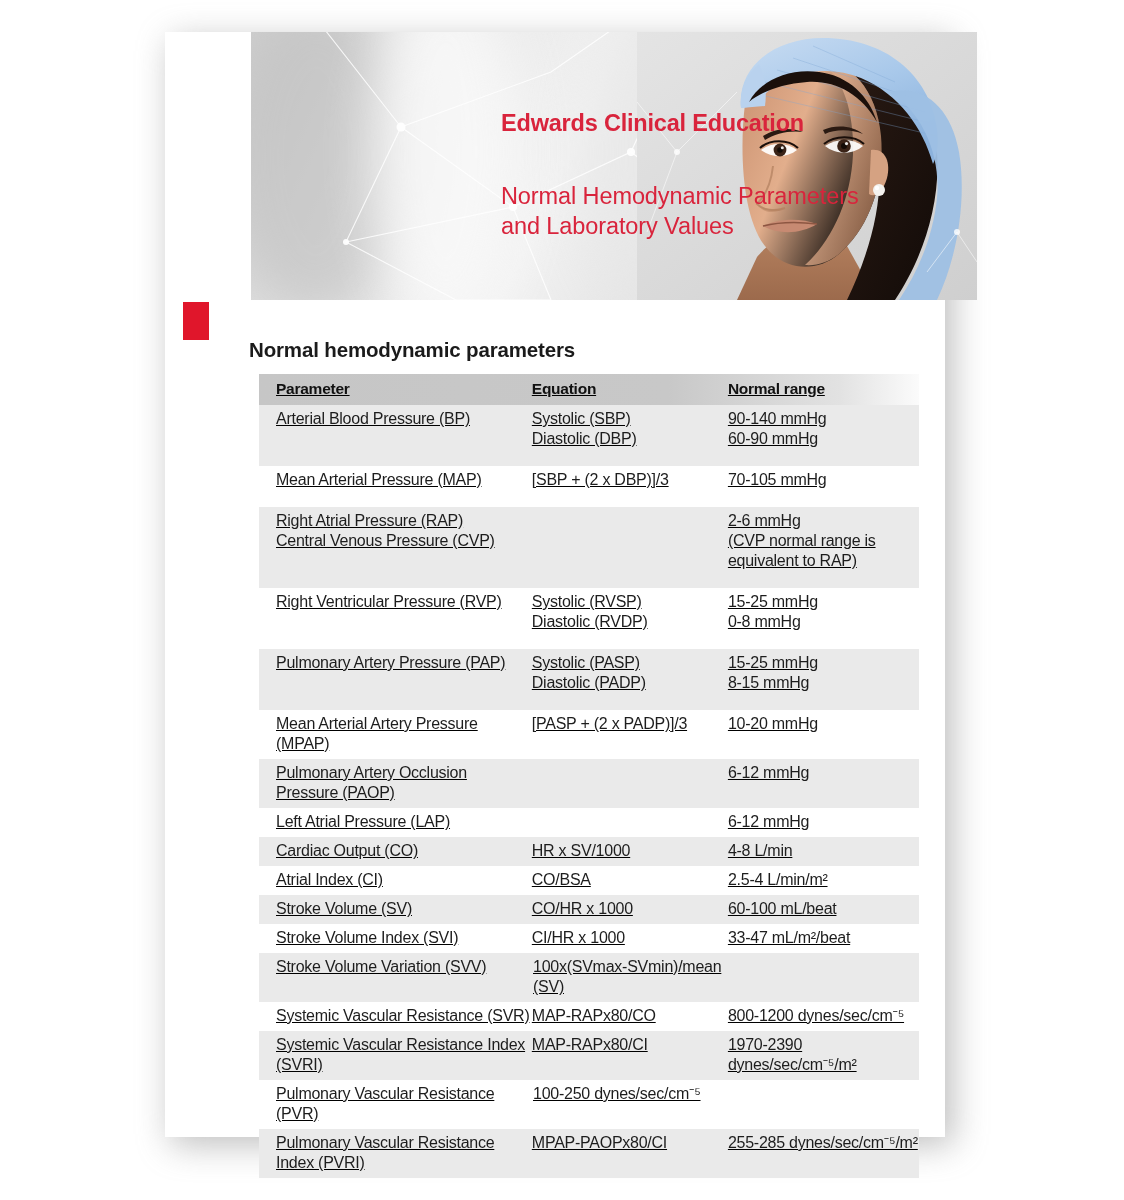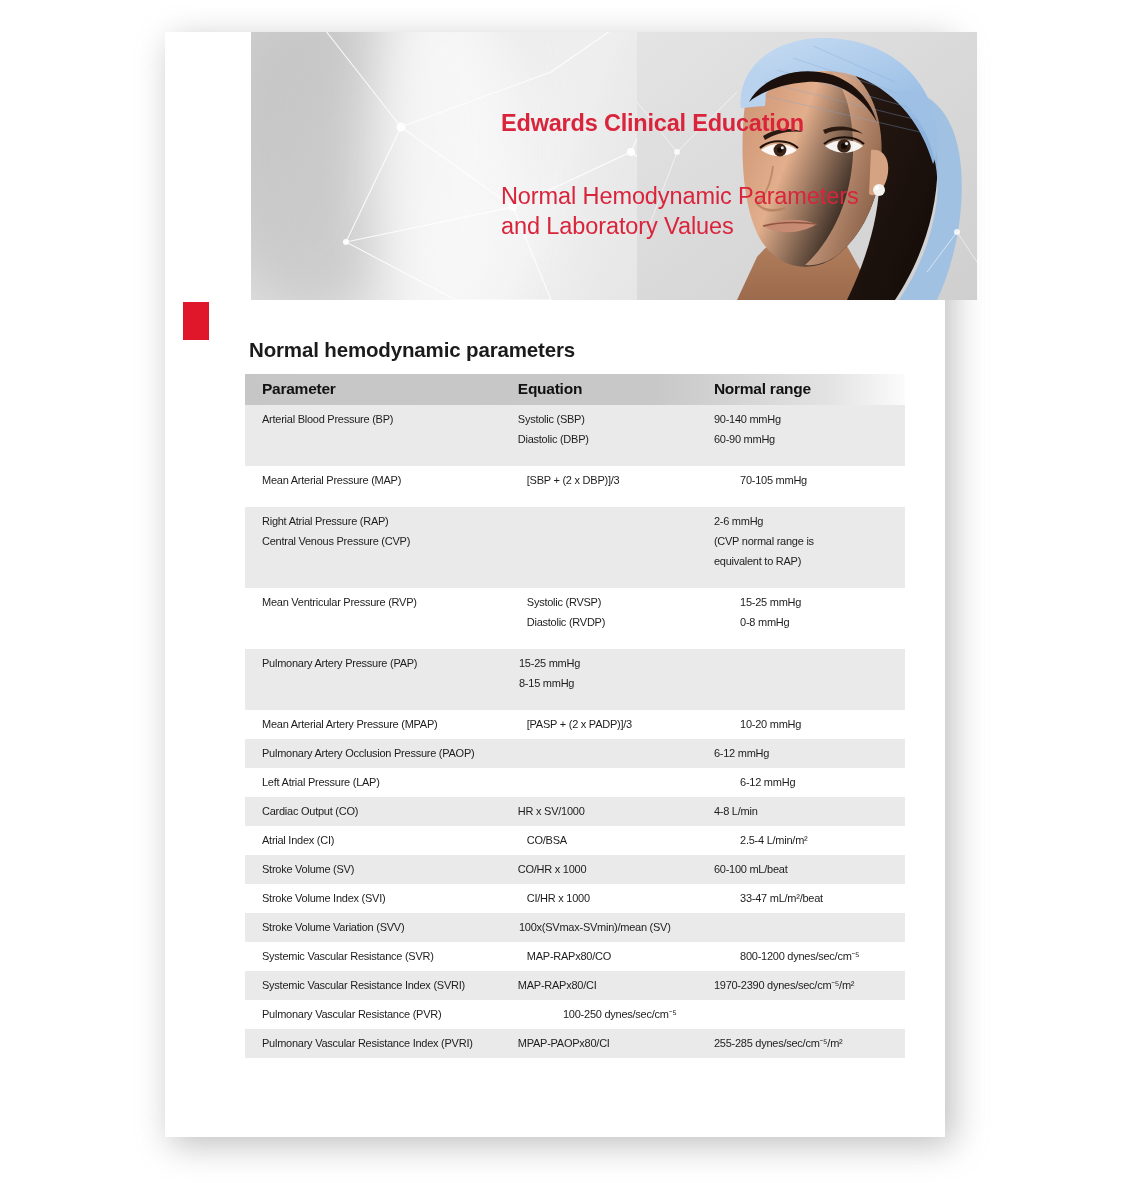--- a/index.html
+++ b/index.html
@@ -69,35 +69,36 @@
 
   
   #section-title {
     position: absolute; left: 84px; top: 306px;
     font-size: 20.5px; font-weight: bold; color: #1b1b1b;
     letter-spacing: -.15px;
   }
 
   
   #table {
-    position: absolute; left: 80px; top: 342px;
+    position: absolute; left: 94px; top: 342px;
     width: 660px;
+    text-decoration: underline;
   }
   .row { display: flex; align-items: flex-start; position: relative; }
   .row.shade  { background: #eaeaea; }
-  .row.plain  { background: #ffffff; gap: 44px; }
+  .row.plain  { background: #ffffff; }
   .row.header {
     background: linear-gradient(90deg,#c6c6c6 0%,#c8c8c8 62%,#e2e2e2 88%,#fbfbfb 100%);
   }
   .row.header .c {
     font-weight: bold; font-size: 15.5px; color: #111;
     padding-top: 5px; padding-bottom: 6px;
   }
   .c {
-    font-size: 11px; color: #1d1d1d; line-height: 20px;
+    font-size: 16px; color: #1d1d1d; line-height: 20px;
     padding-top: 4px; padding-bottom: 5px;
     letter-spacing: -.25px;
     white-space: pre-line;
   }
   .c1 { width: 274px; padding-left: 17px; }
   .c2 { width: 197px; }
   .c3 { width: 192px; }
   .pad-b { padding-bottom: 12px; }
 </style>
 </head>
@@ -271,29 +272,31 @@
       <div class="row shade pad-b">
         <div class="c c1">Right Atrial Pressure (RAP)
 Central Venous Pressure (CVP)</div>
         <div class="c c2"></div>
         <div class="c c3">2-6 mmHg
 (CVP normal range is
 equivalent to RAP)</div>
       </div>
 
       <div class="row plain pad-b">
-        <div class="c c1">Mean Ventricular Pressure (RVP)</div>
+        <div class="c c1">Right Ventricular Pressure (RVP)</div>
         <div class="c c2">Systolic (RVSP)
 Diastolic (RVDP)</div>
         <div class="c c3">15-25 mmHg
 0-8 mmHg</div>
       </div>
 
       <div class="row shade pad-b">
         <div class="c c1">Pulmonary Artery Pressure (PAP)</div>
+        <div class="c c2">Systolic (PASP)
+Diastolic (PADP)</div>
         <div class="c c3">15-25 mmHg
 8-15 mmHg</div>
       </div>
 
       <div class="row plain">
         <div class="c c1">Mean Arterial Artery Pressure (MPAP)</div>
         <div class="c c2">[PASP + (2 x PADP)]/3</div>
         <div class="c c3">10-20 mmHg</div>
       </div>
 

